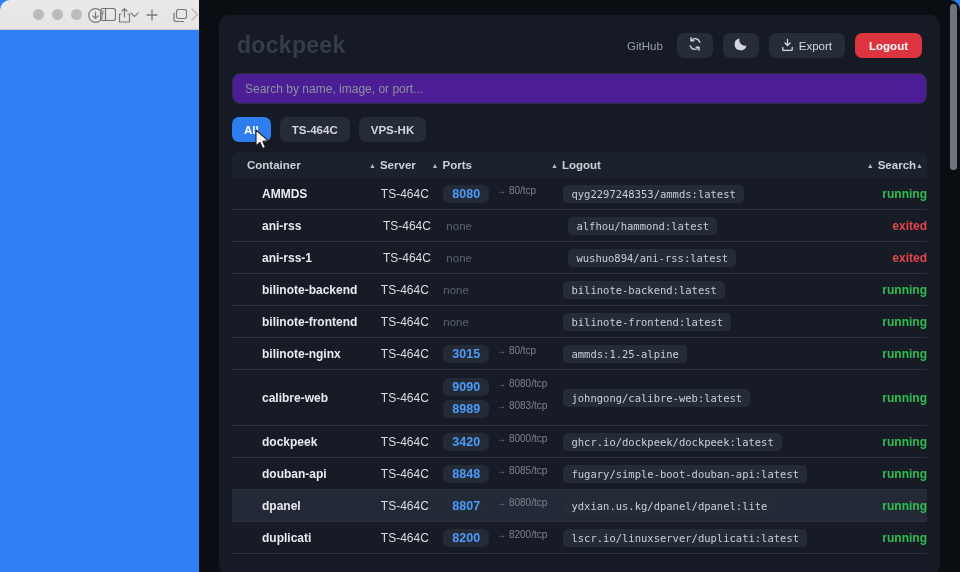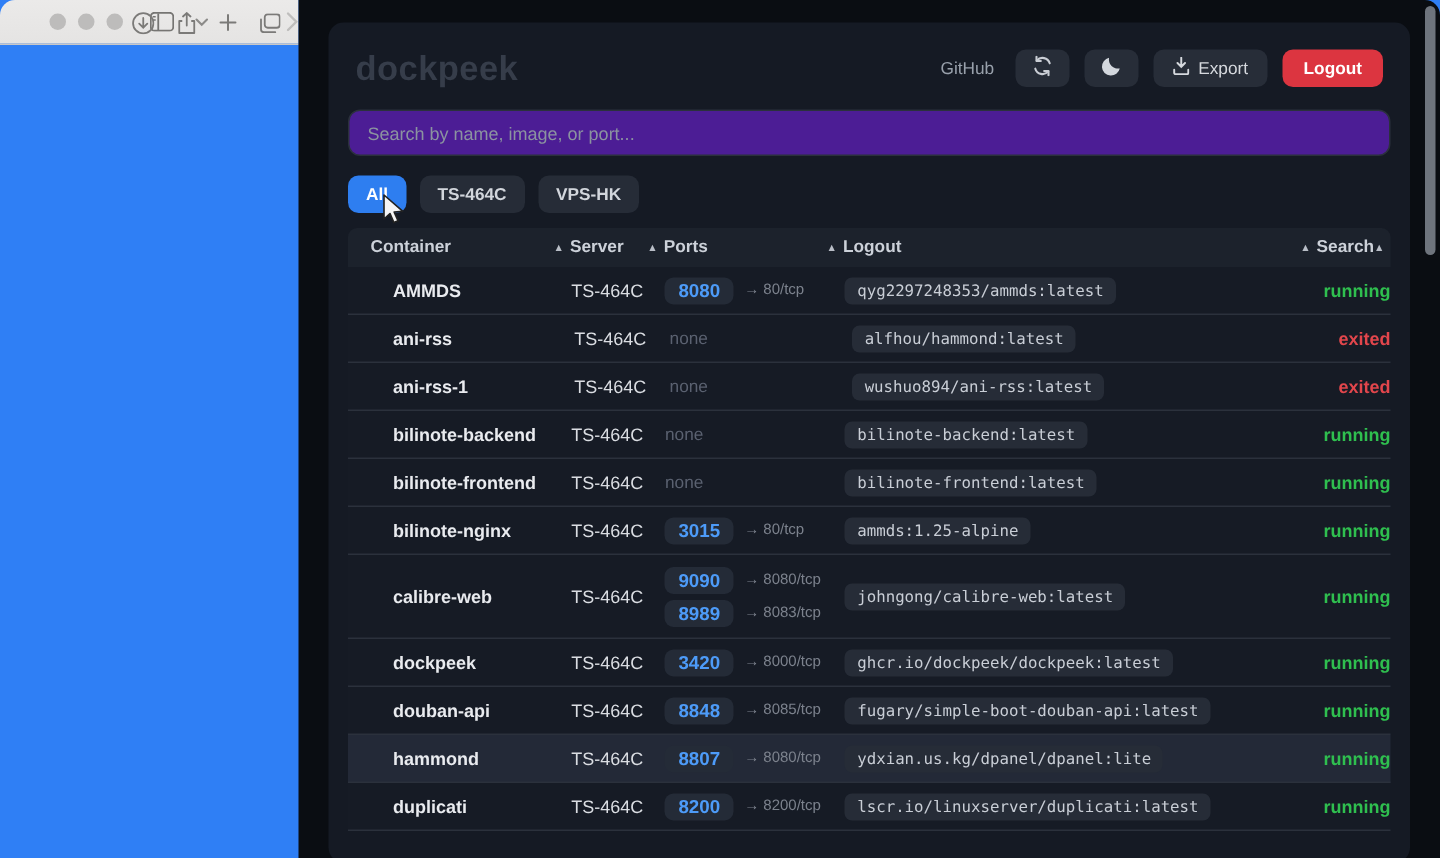--- a/index.html
+++ b/index.html
@@ -53,21 +53,21 @@
   .c-server{width:78px;}
   .c-ports{width:150px;}
   .c-image{width:398px;}
   .c-status{flex:1;}
   .trow{display:flex;align-items:center;background:#161b25;border-bottom:1px solid #2b313c;height:32px;}
   .trow.tall{height:56px;}
   .trow.hl{background:#232937;}
   .cell{display:flex;flex-direction:column;justify-content:center;}
   .cname{font-size:12px;font-weight:bold;color:#e9ebef;}
   .csrv{font-size:12px;color:#dadde2;}
-  .portline{display:flex;align-items:center;gap:7px;margin:2px 0;}
+  .portline{display:flex;align-items:flex-start;gap:7px;margin:2px 0;}
   .portpill{background:#242b37;border-radius:6px;padding:2px 9px;font-size:12.5px;font-weight:bold;color:var(--portblue);text-decoration:none;cursor:pointer;}
   .ptarget{font-size:10px;color:#7c828d;}
   .none{font-size:11.5px;color:#5a6170;}
   .imgpill{background:#262c37;border-radius:5px;padding:3px 8px;font-family:"DejaVu Sans Mono",monospace;font-size:10.5px;color:#c9ced6;align-self:flex-start;}
   .status{font-size:12px;font-weight:bold;}
   .status.running{color:var(--green);}
   .status.exited{color:var(--exited);}
 
   .cursor{position:absolute;left:255px;top:129px;pointer-events:none;z-index:50;}
 </style>
@@ -400,21 +400,21 @@
               </div>
               <div class="cell c-image">
                 <span class="imgpill">fugary/simple-boot-douban-api:latest</span>
               </div>
               <div class="cell c-status">
                 <span class="status running">running</span>
               </div>
             </div>
             <div class="trow hl">
               <div class="cell c-container">
-                <span class="cname" style="padding-left: 15px;">hammond</span>
+                <span class="cname" style="padding-left: 15px;">dpanel</span>
               </div>
               <div class="cell c-server">
                 <span class="csrv">TS-464C</span>
               </div>
               <div class="cell c-ports">
                 <div class="portline">
                   <a class="portpill">8807</a>
                   <span class="ptarget">→ 8080/tcp</span>
                 </div>
               </div>

